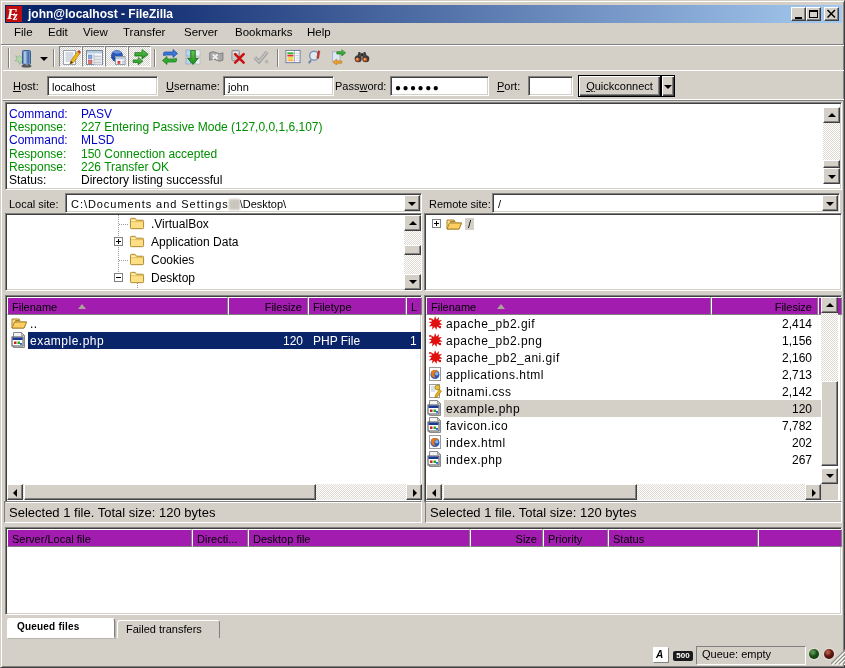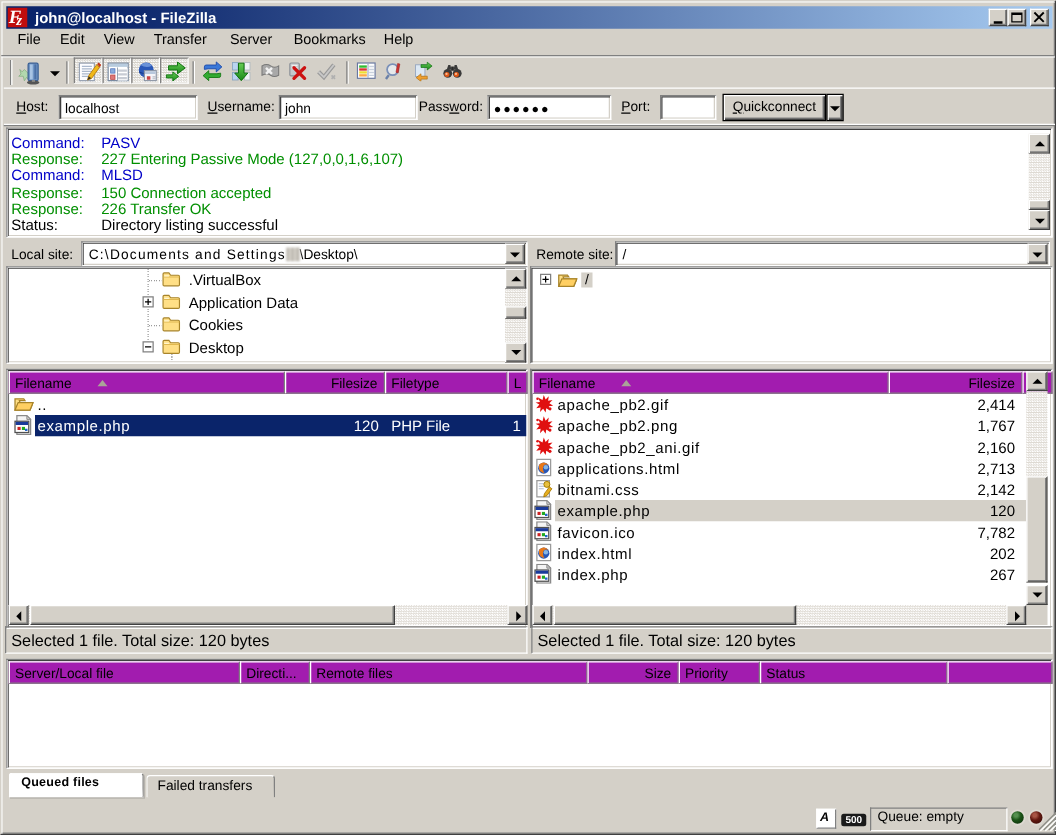--- a/index.html
+++ b/index.html
@@ -393,21 +393,21 @@
           <use href="#splat"></use>
         </svg>
         <span class="fn">apache_pb2.gif</span>
         <span class="fs" style="left:285px;width:101px">2,414</span>
       </div>
     <div class="filerow" style="left:1px;top:36px;width:395px;">
         <svg width="16" height="16" viewBox="0 0 16 16">
           <use href="#splat"></use>
         </svg>
         <span class="fn">apache_pb2.png</span>
-        <span class="fs" style="left:285px;width:101px">1,767</span>
+        <span class="fs" style="left:285px;width:101px">1,156</span>
       </div>
     <div class="filerow" style="left:1px;top:53px;width:395px;">
         <svg width="16" height="16" viewBox="0 0 16 16">
           <use href="#splat"></use>
         </svg>
         <span class="fn">apache_pb2_ani.gif</span>
         <span class="fs" style="left:285px;width:101px">2,160</span>
       </div>
     <div class="filerow" style="left:1px;top:70px;width:395px;">
         <svg width="16" height="16" viewBox="0 0 16 16">
@@ -475,21 +475,21 @@
     </div>
   </div>
 
   <div class="abs sunkthin" style="left:3px;top:500px;width:418px;height:22px;padding:3px 0 0 4px;font-size:13px">Selected 1 file. Total size: 120 bytes</div>
   <div class="abs sunkthin" style="left:424px;top:500px;width:417px;height:22px;padding:3px 0 0 4px;font-size:13px">Selected 1 file. Total size: 120 bytes</div>
 
   <div class="abs white" style="left:4px;top:526px;width:837px;height:88px">
     <div class="abs" style="left:1px;top:1px;width:835px;height:18px;background:#d4d0c8">
       <div class="hcell" style="left:0;width:185px">Server/Local file</div>
       <div class="hcell" style="left:185px;width:56px">Directi...</div>
-      <div class="hcell" style="left:241px;width:222px">Remote files</div>
+      <div class="hcell" style="left:241px;width:222px">Desktop file</div>
       <div class="hcell" style="left:463px;width:73px;text-align:right;padding-right:5px">Size</div>
       <div class="hcell" style="left:536px;width:65px">Priority</div>
       <div class="hcell" style="left:601px;width:150px">Status</div>
       <div class="hcell" style="left:751px;width:84px"></div>
     </div>
   </div>
 
   <div class="abs" style="left:6px;top:617px;width:108px;height:20px;background:#fff;border:1px solid;border-color:#fff #808080 #fff #fff;border-radius:3px 3px 0 0;padding:2px 12px 0 9px;font-weight:bold;font-size:10px;letter-spacing:0.2px;box-shadow:1px 1px 0 #40404033">Queued files</div>
   <div class="tab" style="left:116px;top:619px;width:103px;height:18px;padding-top:2px">Failed transfers</div>
 

